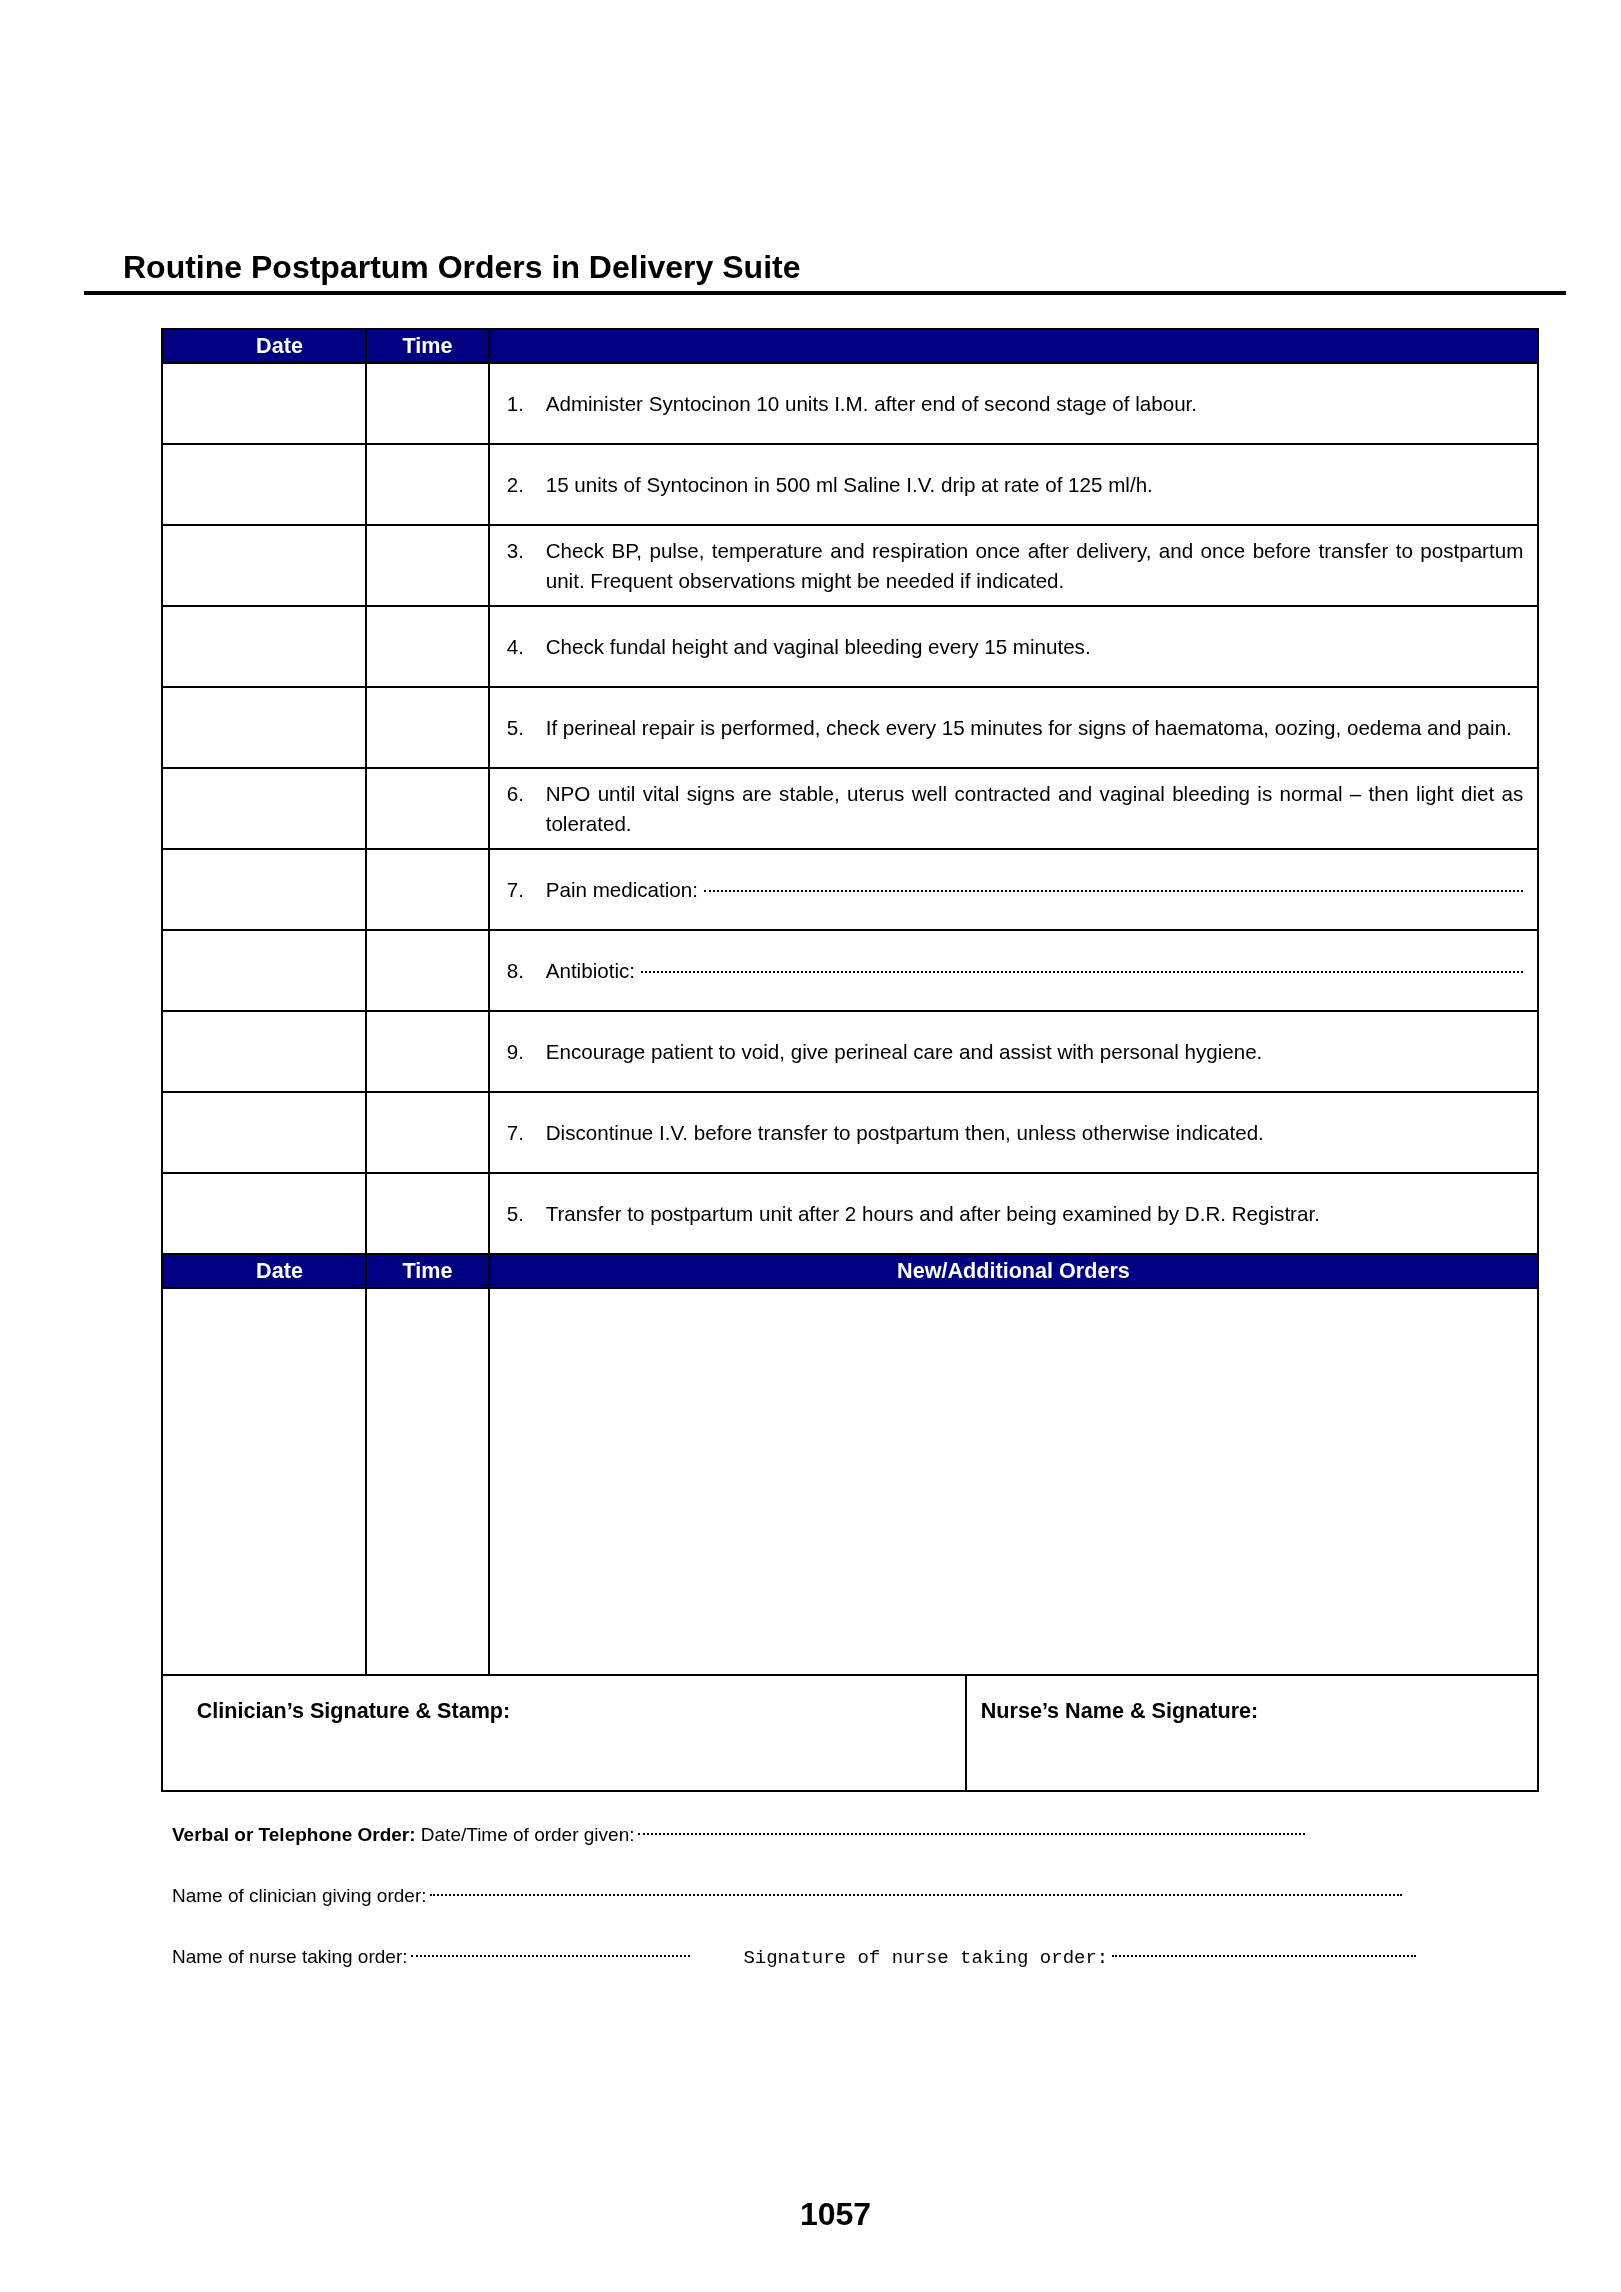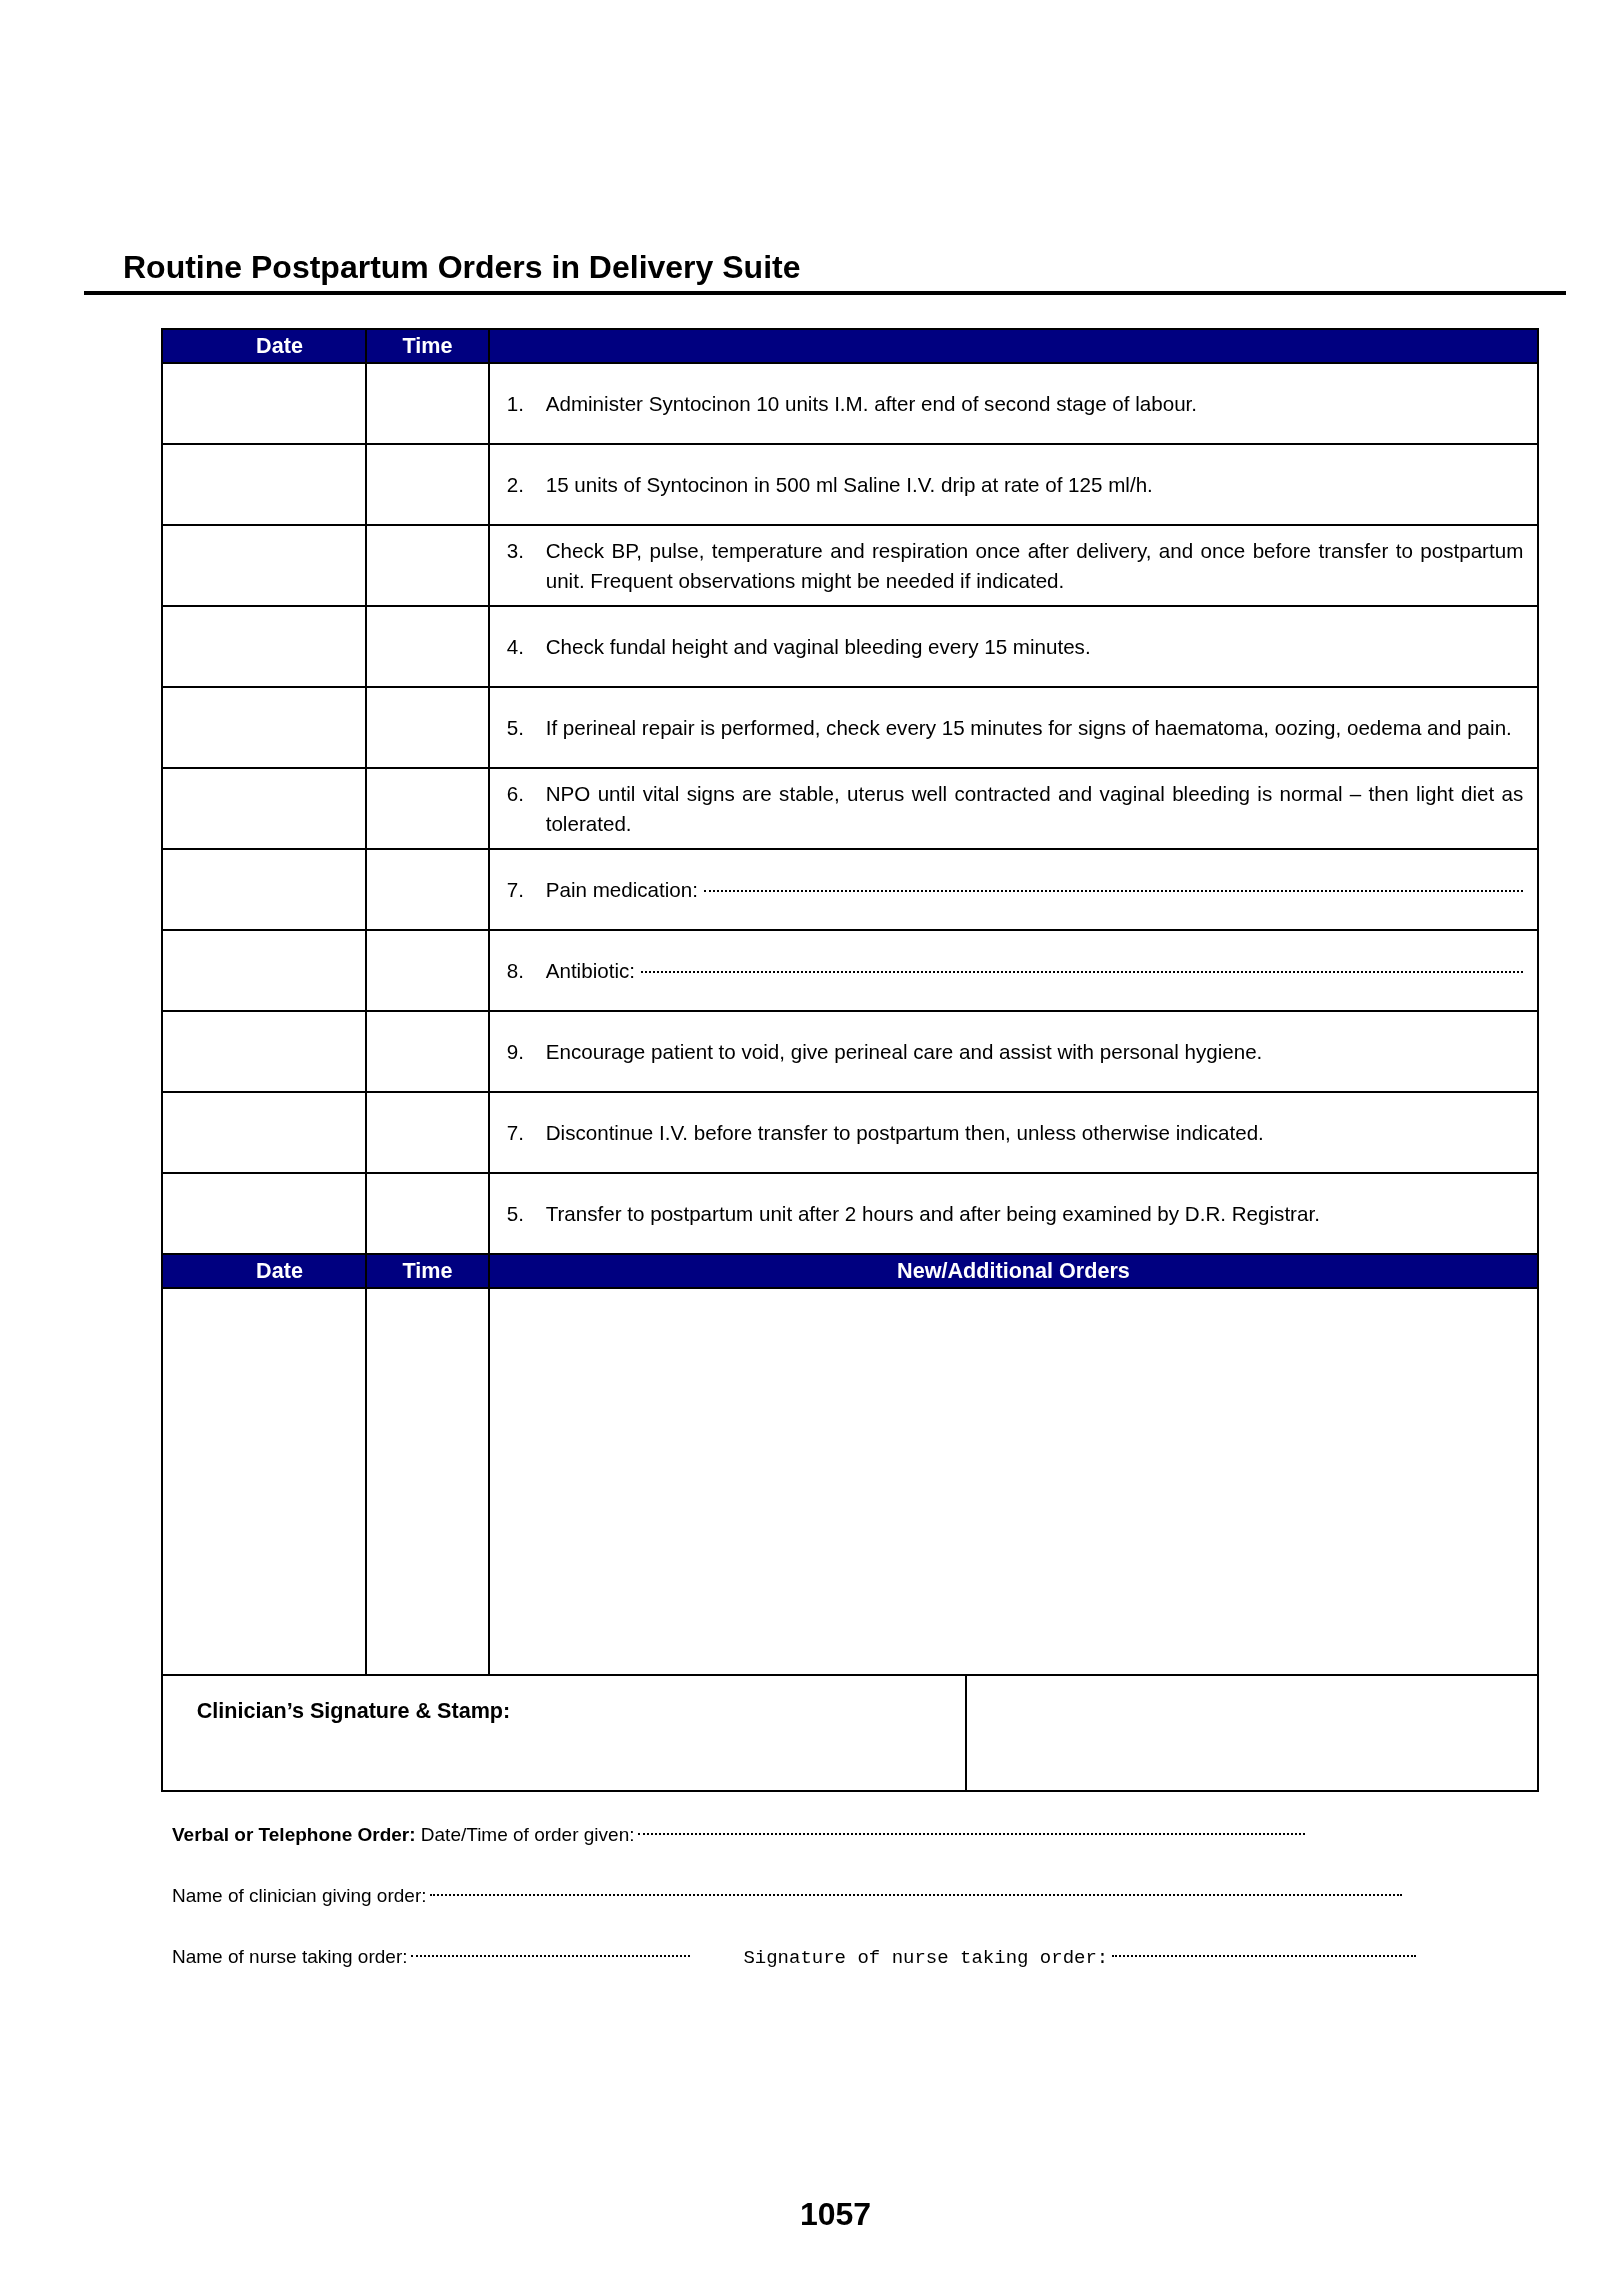--- a/index.html
+++ b/index.html
@@ -219,20 +219,23 @@
   <div class="new-body">
     <div class="c col-date"></div>
     <div class="c col-time"></div>
     <div class="c col-main"></div>
   </div>
 
   <div class="sig-row">
     <div class="c sig-clin">
       <span>Clinician’s Signature &amp; Stamp:</span>
     </div>
+    <div class="c sig-nurse">
+      <span>Nurse’s Name &amp; Signature:</span>
+    </div>
   </div>
 </div>
 
 <div class="verbal" style="top: 1821px;">
   <div class="vline">
     <span class="bold">Verbal or Telephone Order:</span>&nbsp;<span>Date/Time of order given:</span>
     <span class="dots" style="width: 667px;"></span>
   </div>
 </div>
 <div class="verbal" style="top: 1882px;">

